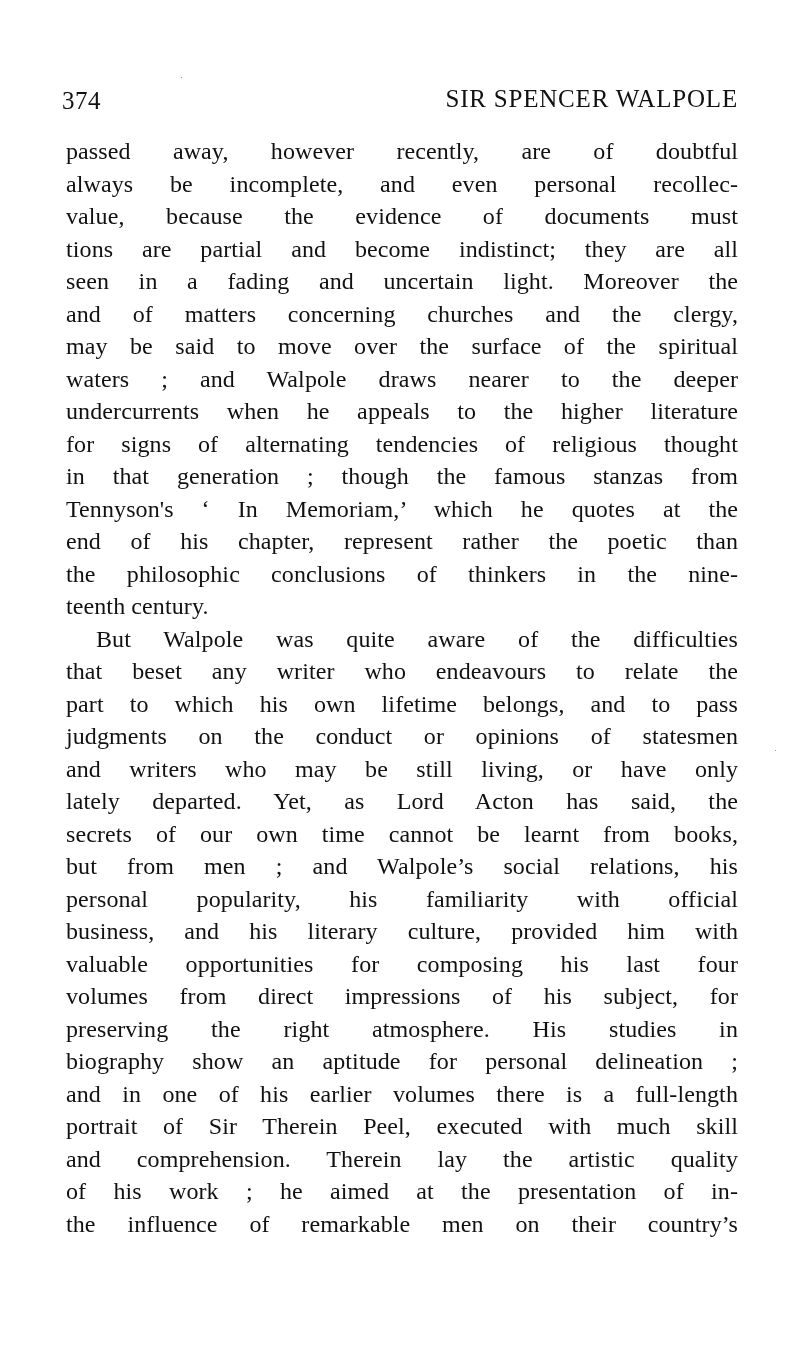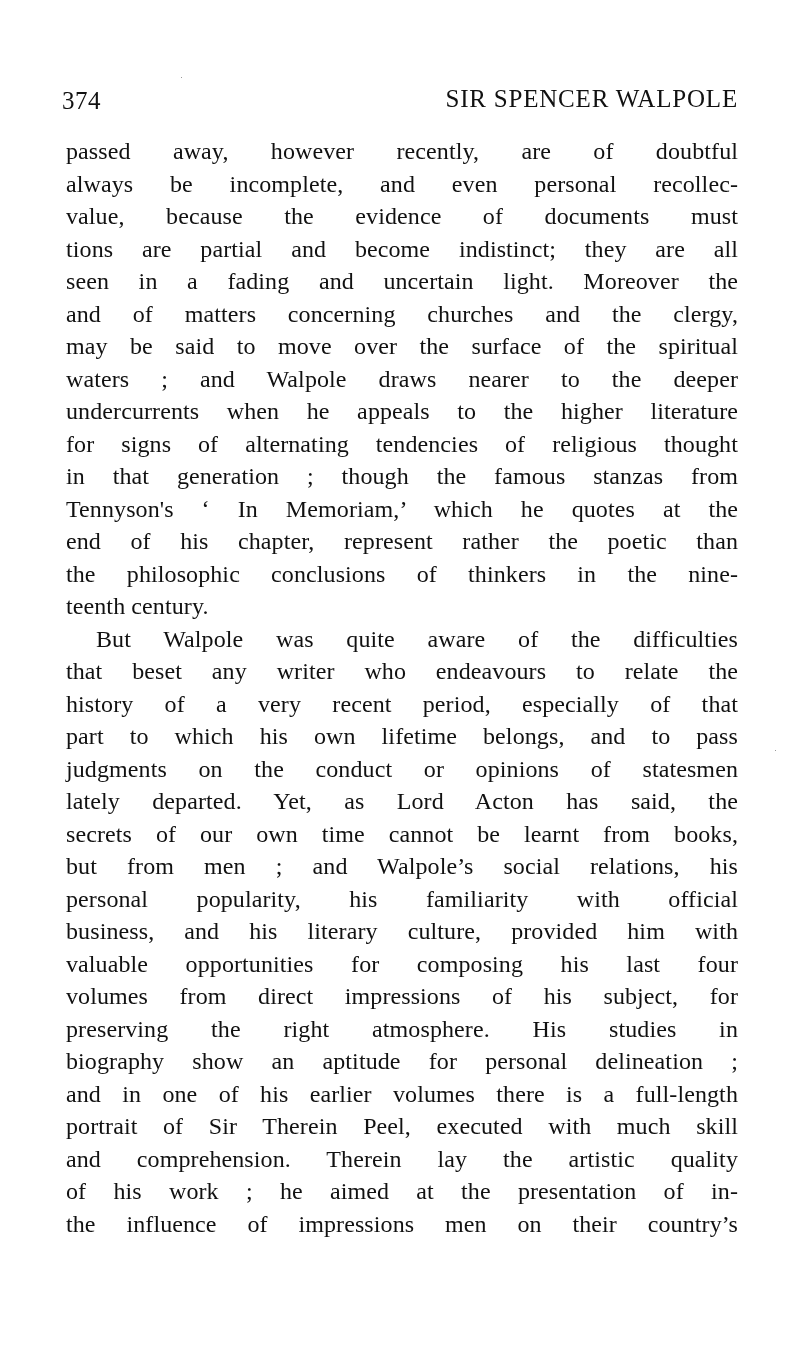--- a/index.html
+++ b/index.html
@@ -98,35 +98,35 @@
         <span class="line">for signs of alternating tendencies of religious thought</span>
         <span class="line">in that generation ;  though the famous stanzas from</span>
         <span class="line">Tennyson's ‘ In Memoriam,’ which he quotes at the</span>
         <span class="line">end of his chapter, represent rather the poetic than</span>
         <span class="line">the philosophic conclusions of thinkers in the nine-</span>
         <span class="line last">teenth century.</span>
       </div>
       <div>
         <span class="line indent">But Walpole was quite aware of the difficulties</span>
         <span class="line">that beset any writer who endeavours to relate the</span>
-        <span class="line">history of a very recent period, especially of that</span>
         <span class="line">part to which his own lifetime belongs, and to pass</span>
         <span class="line">judgments on the conduct or opinions of statesmen</span>
+        <span class="line">and writers who may be still living, or have only</span>
         <span class="line">lately departed.  Yet, as Lord Acton has said, the</span>
         <span class="line">secrets of our own time cannot be learnt from books,</span>
         <span class="line">but from men ;  and Walpole’s social relations, his</span>
         <span class="line">personal popularity, his familiarity with official</span>
         <span class="line">business, and his literary culture, provided him with</span>
         <span class="line">valuable opportunities for composing his last four</span>
         <span class="line">volumes from direct impressions of his subject, for</span>
         <span class="line">preserving the right atmosphere.  His studies in</span>
         <span class="line">biography show an aptitude for personal delineation ;</span>
         <span class="line">and in one of his earlier volumes there is a full-length</span>
         <span class="line">portrait of Sir Therein Peel, executed with much skill</span>
         <span class="line">and comprehension.  Therein lay the artistic quality</span>
         <span class="line">of his work ;  he aimed at the presentation of in-</span>
-        <span class="line">the influence of impressions men on their country’s</span>
+        <span class="line">the influence of remarkable men on their country’s</span>
       </div>
     </div>
 
   <div class="scan-dot" style="left:181px; top:53px;"></div>
   <div class="scan-dot" style="left:775px; top:726px;"></div>
 </div>
 
 </body></html>

